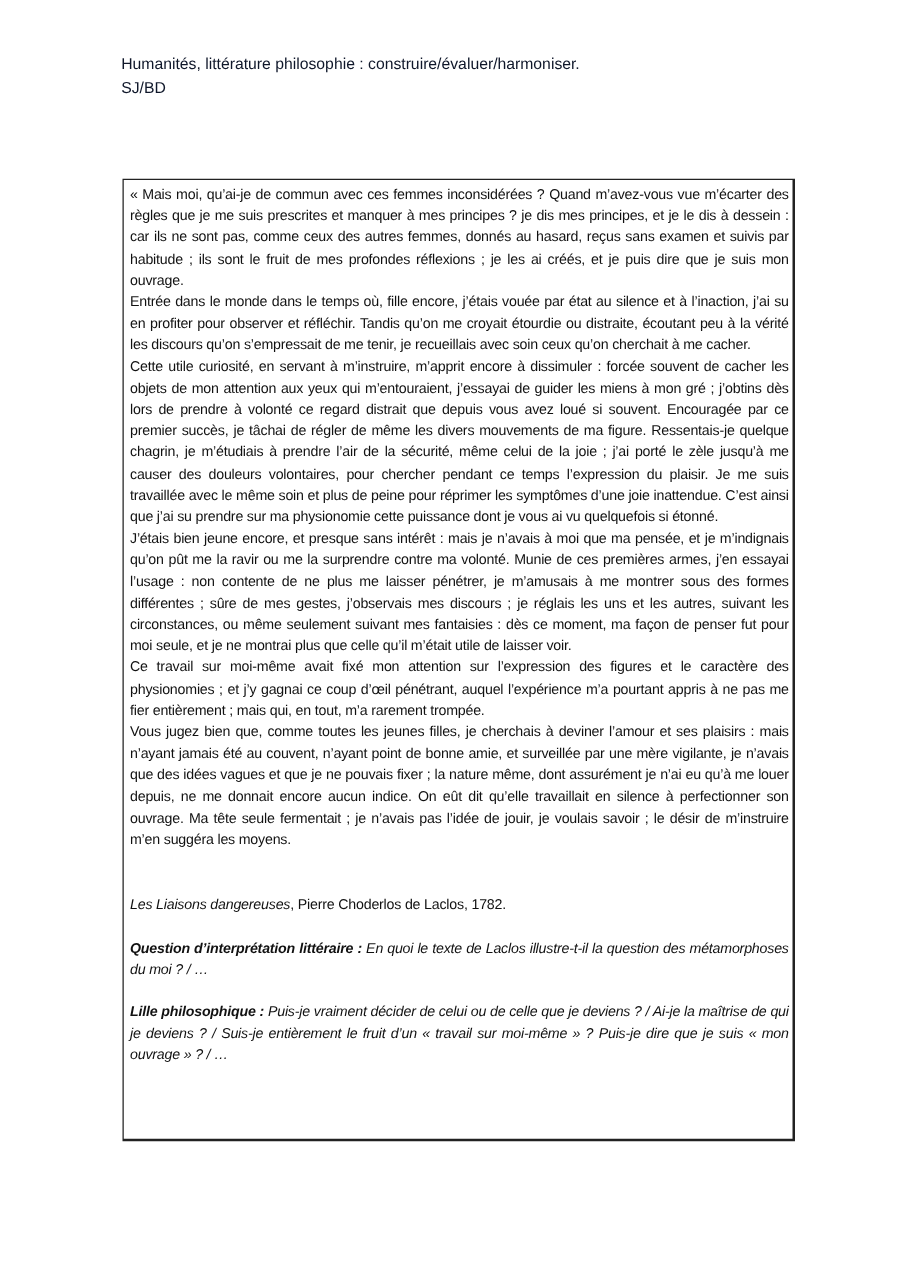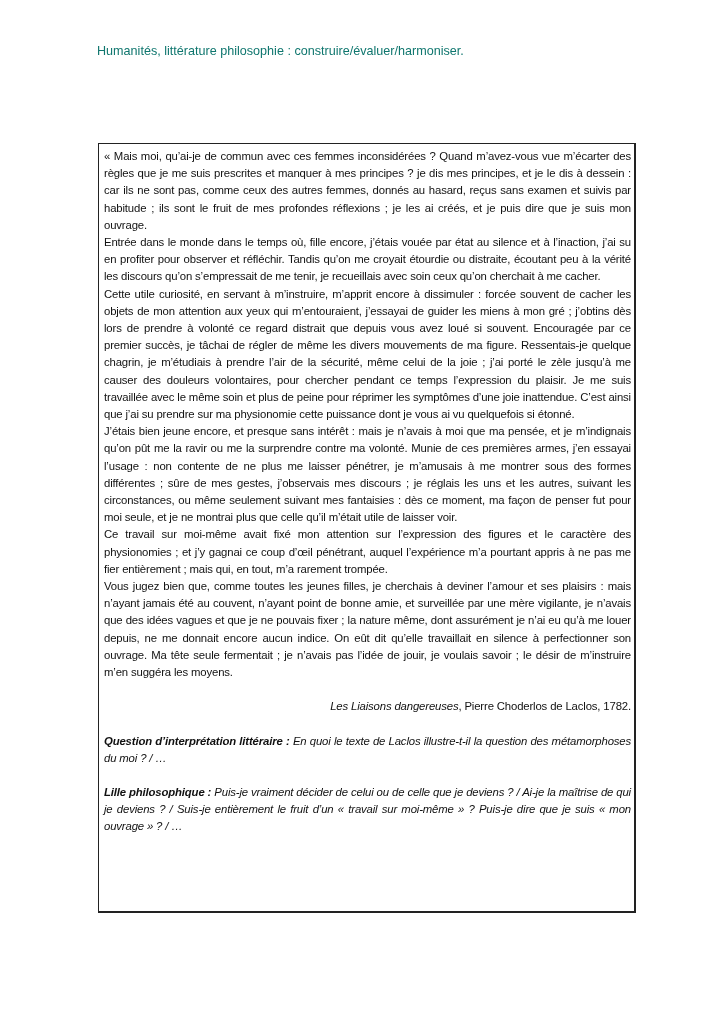--- a/index.html
+++ b/index.html
@@ -1,33 +1,34 @@
 <!DOCTYPE html>
 <html><head>
   <meta charset="utf-8">
   <style>
     html, body { margin: 0; padding: 0; background: #ffffff; }
     body { width: 723px; height: 1024px; position: relative; overflow: hidden;
       font-family: "Liberation Sans", sans-serif; color: #111; }
-    .header { position: absolute; left: 97px; top: 42px; font-size: 12.6px; line-height: 19px; color: #0f766e; }
+    .header { position: absolute; left: 97px; top: 42px; font-size: 12.6px; line-height: 19px; color: #0f172a; }
     .header div { white-space: nowrap; }
     .box { position: absolute; left: 98px; top: 143px; width: 538px; height: 770px;
       border: 1.4px solid #222; border-right-width: 2.4px; border-bottom-width: 2.4px;
       padding: 4px 3px 0 5px; box-sizing: border-box; }
     .para { font-size: 11.35px; line-height: 17.2px; text-align: justify; margin: 0; letter-spacing: -0.15px; }
-    .source { font-size: 11.35px; line-height: 17.2px; text-align: right; margin-top: 17px; letter-spacing: -0.15px; }
+    .source { font-size: 11.35px; line-height: 17.2px; margin-top: 35px; letter-spacing: -0.15px; }
     .source i { font-style: italic; }
     .q { font-size: 11.35px; line-height: 17.2px; text-align: justify; margin-top: 17px; letter-spacing: -0.15px; font-style: italic; }
     .q b { font-weight: bold; }
   </style>
 </head>
 <body>
 
 <div class="header">
   <div>Humanités, littérature philosophie : construire/évaluer/harmoniser.</div>
+  <div>SJ/BD</div>
 </div>
 
 <div class="box">
   <p class="para">« Mais moi, qu’ai-je de commun avec ces femmes inconsidérées ? Quand m’avez-vous vue m’écarter des règles que je me suis prescrites et manquer à mes principes ? je dis mes principes, et je le dis à dessein : car ils ne sont pas, comme ceux des autres femmes, donnés au hasard, reçus sans examen et suivis par habitude ; ils sont le fruit de mes profondes réflexions ; je les ai créés, et je puis dire que je suis mon ouvrage.</p>
   <p class="para">Entrée dans le monde dans le temps où, fille encore, j’étais vouée par état au silence et à l’inaction, j’ai su en profiter pour observer et réfléchir. Tandis qu’on me croyait étourdie ou distraite, écoutant peu à la vérité les discours qu’on s’empressait de me tenir, je recueillais avec soin ceux qu’on cherchait à me cacher.</p>
   <p class="para">Cette utile curiosité, en servant à m’instruire, m’apprit encore à dissimuler : forcée souvent de cacher les objets de mon attention aux yeux qui m’entouraient, j’essayai de guider les miens à mon gré ; j’obtins dès lors de prendre à volonté ce regard distrait que depuis vous avez loué si souvent. Encouragée par ce premier succès, je tâchai de régler de même les divers mouvements de ma figure. Ressentais-je quelque chagrin, je m’étudiais à prendre l’air de la sécurité, même celui de la joie ; j’ai porté le zèle jusqu’à me causer des douleurs volontaires, pour chercher pendant ce temps l’expression du plaisir. Je me suis travaillée avec le même soin et plus de peine pour réprimer les symptômes d’une joie inattendue. C’est ainsi que j’ai su prendre sur ma physionomie cette puissance dont je vous ai vu quelquefois si étonné.</p>
   <p class="para">J’étais bien jeune encore, et presque sans intérêt : mais je n’avais à moi que ma pensée, et je m’indignais qu’on pût me la ravir ou me la surprendre contre ma volonté. Munie de ces premières armes, j’en essayai l’usage : non contente de ne plus me laisser pénétrer, je m’amusais à me montrer sous des formes différentes ; sûre de mes gestes, j’observais mes discours ; je réglais les uns et les autres, suivant les circonstances, ou même seulement suivant mes fantaisies : dès ce moment, ma façon de penser fut pour moi seule, et je ne montrai plus que celle qu’il m’était utile de laisser voir.</p>
   <p class="para">Ce travail sur moi-même avait fixé mon attention sur l’expression des figures et le caractère des physionomies ; et j’y gagnai ce coup d’œil pénétrant, auquel l’expérience m’a pourtant appris à ne pas me fier entièrement ; mais qui, en tout, m’a rarement trompée.</p>
   <p class="para">Vous jugez bien que, comme toutes les jeunes filles, je cherchais à deviner l’amour et ses plaisirs : mais n’ayant jamais été au couvent, n’ayant point de bonne amie, et surveillée par une mère vigilante, je n’avais que des idées vagues et que je ne pouvais fixer ; la nature même, dont assurément je n’ai eu qu’à me louer depuis, ne me donnait encore aucun indice. On eût dit qu’elle travaillait en silence à perfectionner son ouvrage. Ma tête seule fermentait ; je n’avais pas l’idée de jouir, je voulais savoir ; le désir de m’instruire m’en suggéra les moyens.</p>
 

